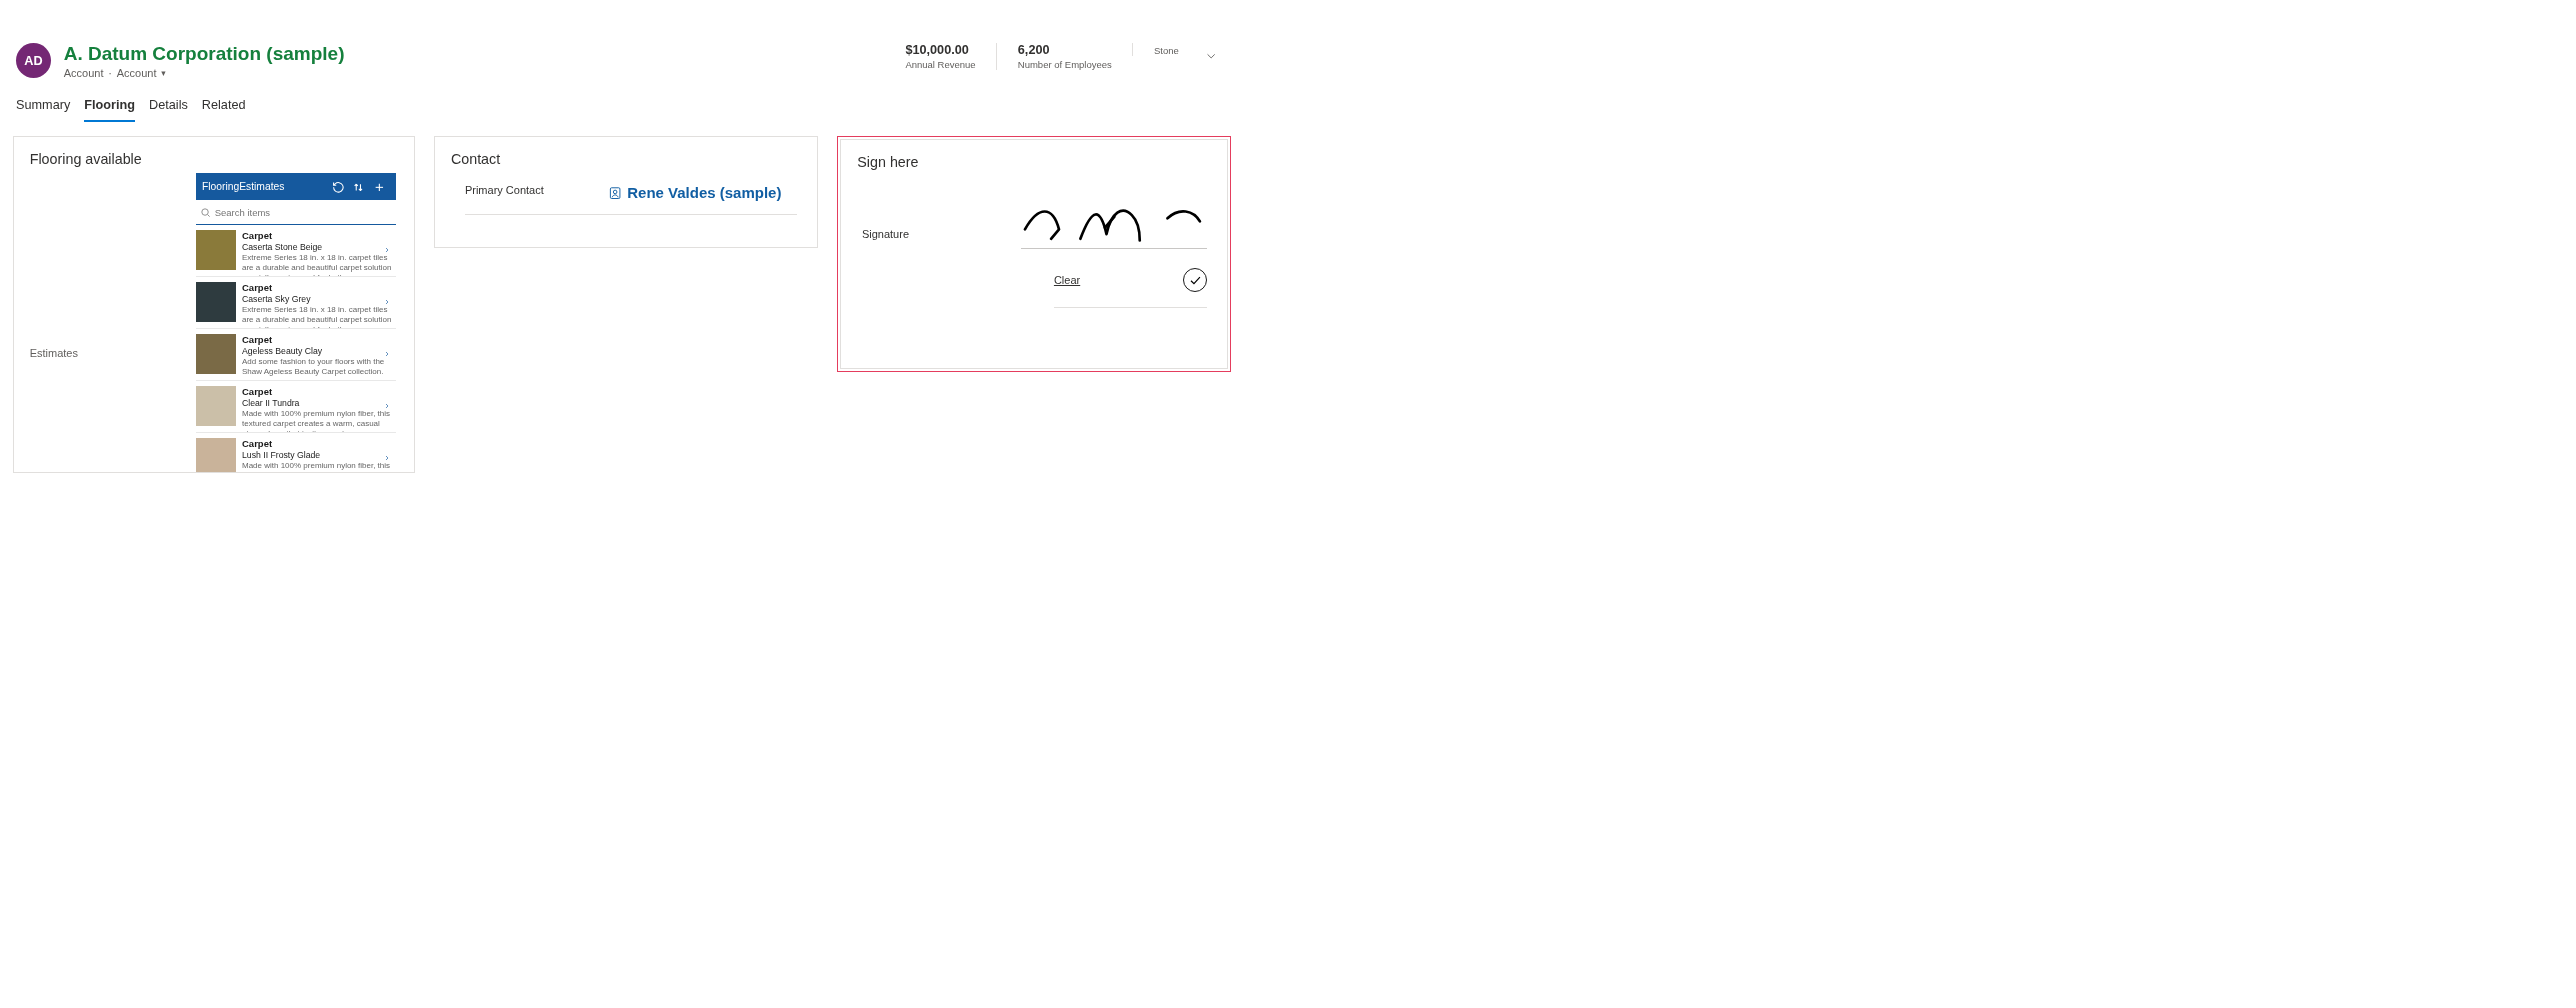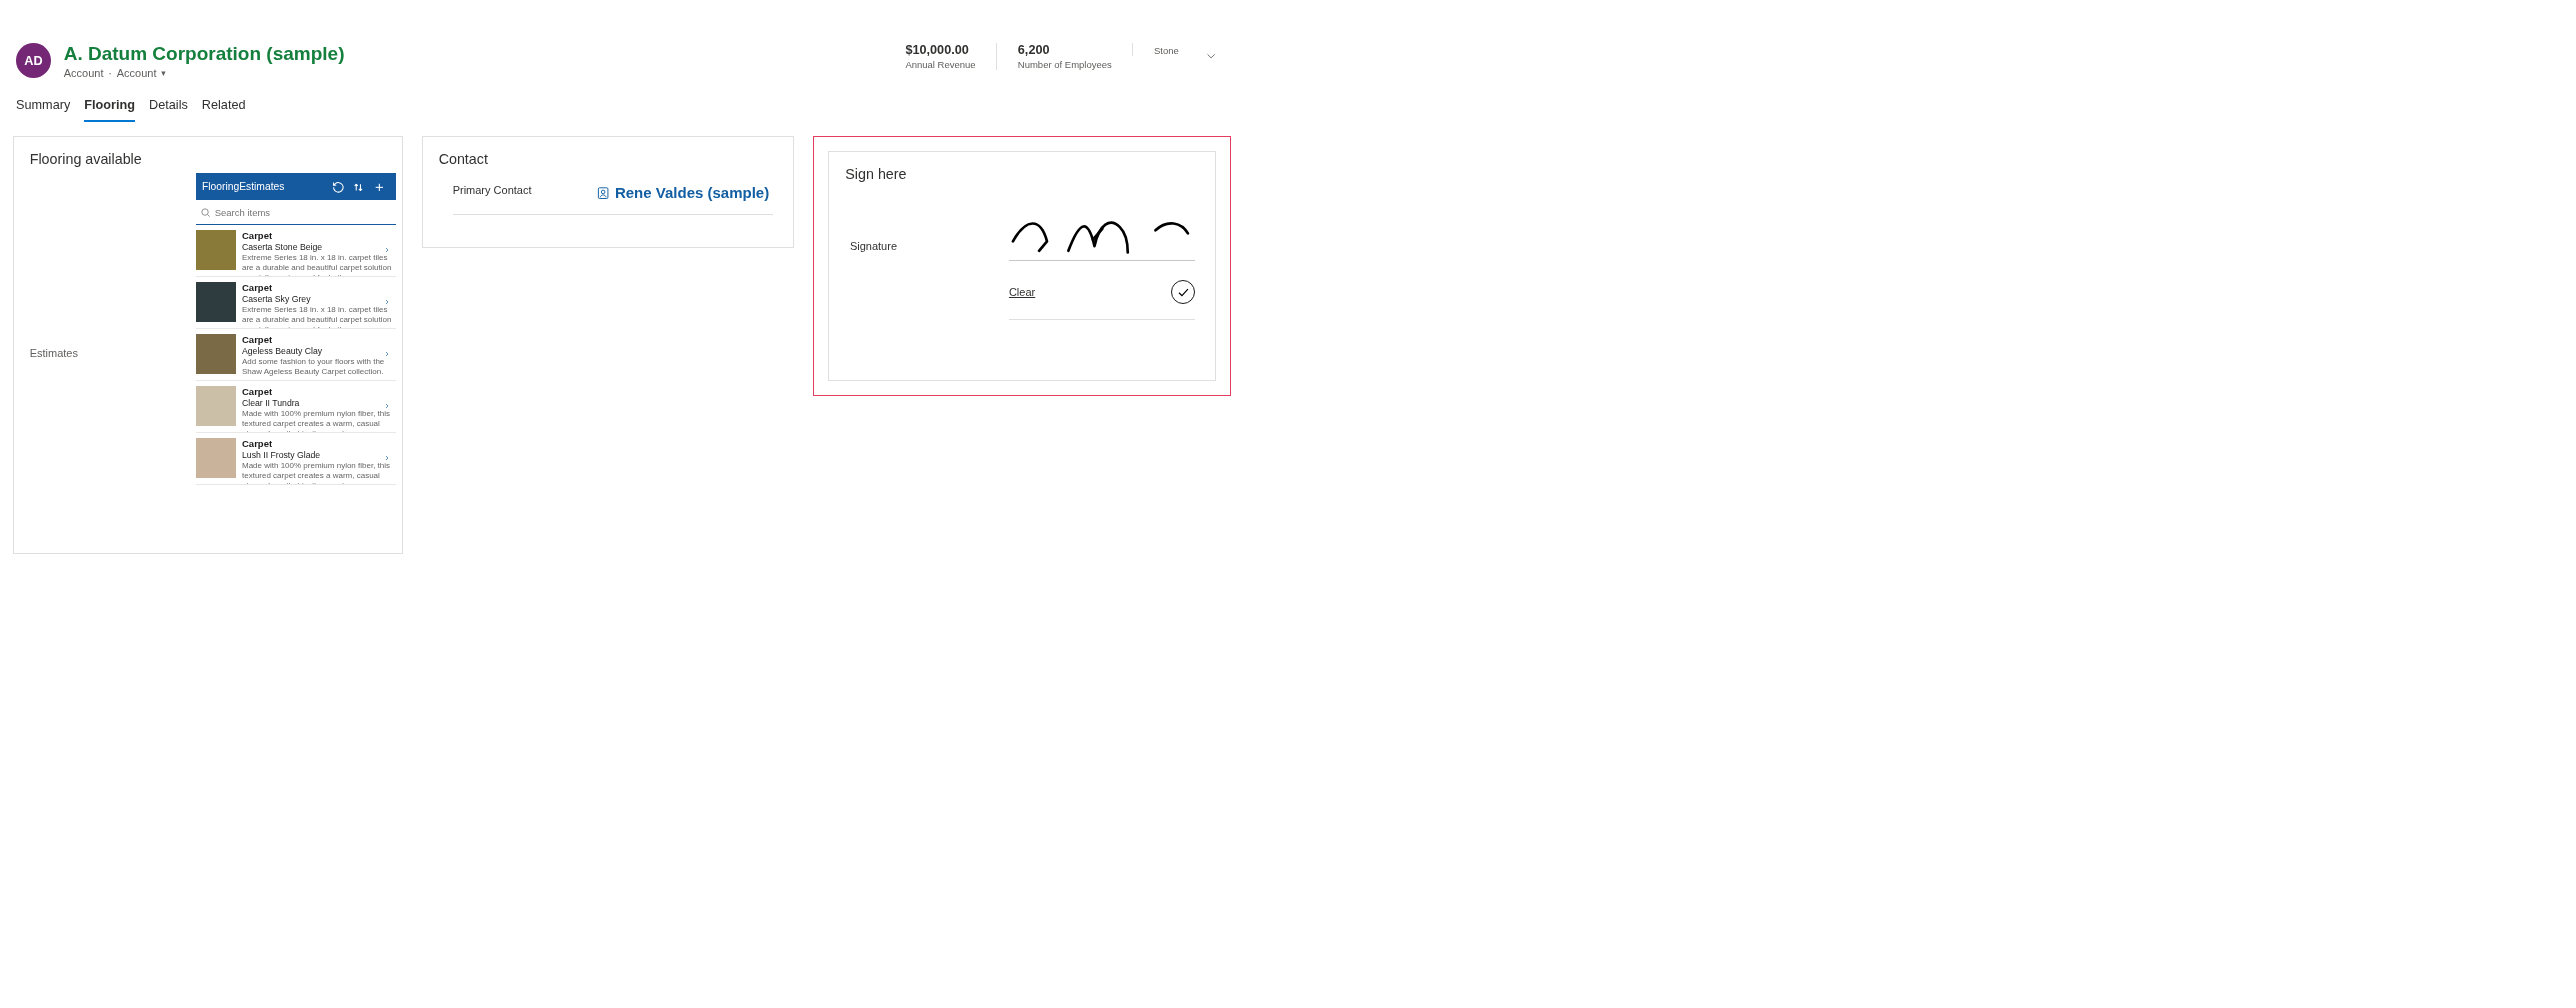--- a/index.html
+++ b/index.html
@@ -25,21 +25,21 @@
   .tabs { display: flex; gap: 14px; padding: 12.7px 16px 0 16px; border-bottom: 0; }
   .tab { font-size: 12.7px; color: #323130; padding-bottom: 8px; cursor: pointer; }
   .tab.active { font-weight: 600; border-bottom: 2.4px solid #0078d4; }
 
   
   .columns { display: flex; gap: 19px; padding: 14.3px 12.7px; align-items: flex-start; }
   .card { border: 0.8px solid #e1dfdd; background: #fff; }
   .card-title { font-size: 14.3px; font-weight: 400; color: #323130; padding: 14.3px 16px 6.3px 16px; }
 
   
-  .flooring-card { width: 406px; height: 418px; overflow: hidden; }
+  .flooring-card { width: 406px; height: 337px; overflow: hidden; }
   .flooring-body { display: flex; padding: 0 0 0 16px; }
   .estimates-label { width: 166px; padding-top: 174px; font-size: 11px; color: #605e5c; }
   .estimates-list { width: 200px; border: 0; }
 
   .list-header { background: #15599e; color: #fff; display: flex; align-items: center; padding: 4px 6.3px; height: 27px; }
   .list-header-title { flex: 1; font-size: 10.3px; }
   .list-header-icon { width: 20.6px; text-align: center; cursor: pointer; }
   .list-header-icon svg { vertical-align: middle; }
 
   .search-row { display: flex; align-items: center; padding: 4.8px 4.8px; border-bottom: 1.6px solid #15599e; }
@@ -56,27 +56,27 @@
 
   
   .contact-card { width: 388px; padding-bottom: 32px; }
   .contact-row { display: flex; align-items: flex-start; padding: 11px 20.6px 12.7px 30px; }
   .contact-label { width: 143px; font-size: 11px; color: #323130; }
   .contact-value { display: flex; align-items: center; gap: 5px; color: #115ea3; font-weight: 700; font-size: 15px; cursor: pointer; }
   .contact-value svg { stroke: #115ea3; }
   .contact-row-divider { border-top: 0.8px solid #e1dfdd; margin: 0 20.6px 0 30px; }
 
   
-  .sign-wrap { border: 1.2px solid #e43d5d; padding: 14px; }
+  .sign-wrap { border: 1.2px solid #e43d5d; padding: 2px; }
   .sign-card { width: 388px; min-height: 230px; }
   .sig-area { display: flex; padding: 19px 20.6px 8px 20.6px; align-items: flex-end; gap: 16px; }
   .sig-label { width: 143px; font-size: 11px; color: #323130; padding-bottom: 9.5px; }
   .sig-canvas { flex: 1; height: 54px; border-bottom: 0.8px solid #c8c6c4; position: relative; }
   .sig-canvas svg { position: absolute; left: 0; bottom: 1.6px; }
-  .sig-actions { display: flex; align-items: center; padding: 11px 20.6px 14.3px 20.6px; }
+  .sig-actions { display: flex; align-items: center; padding: 11px 20.6px 14.3px 20.6px; margin-left: 33px; }
   .sig-actions-inner { margin-left: 159px; flex: 1; display: flex; align-items: center; justify-content: space-between; border-bottom: 0.8px solid #e1dfdd; padding-bottom: 14.3px; }
   .clear-link { text-decoration: underline; color: #323130; font-size: 11px; cursor: pointer; }
   .ok-circle { width: 24px; height: 24px; border: 1.6px solid #1a1a1a; border-radius: 50%; display: flex; align-items: center; justify-content: center; cursor: pointer; }
   .ok-circle svg { display: block; }
 </style>
 </head>
 <body>
 
 <div class="page">
 

